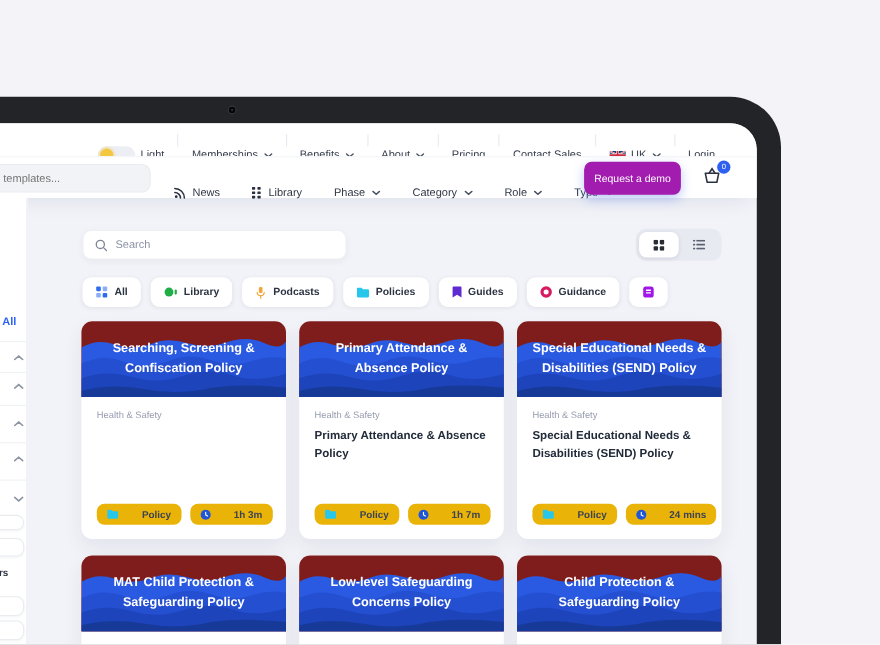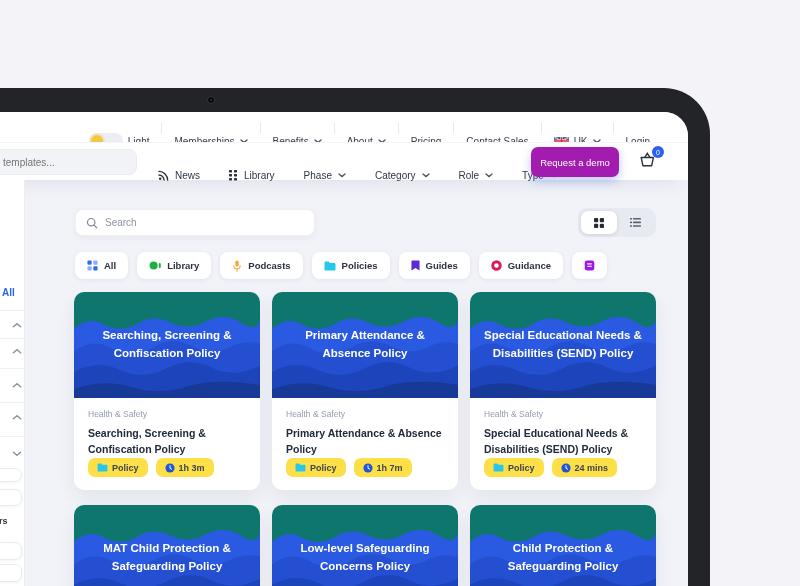--- a/index.html
+++ b/index.html
@@ -72,31 +72,31 @@
   .pill { height:27px; background:#fff; border-radius:8px; box-shadow:0 1px 4px rgba(25,35,80,.08);
             display:flex; align-items:center; gap:6px; padding:0 12px; cursor:pointer;
             font-size:9.5px; font-weight:bold; color:#2a3140; white-space:nowrap; }
   .pill .picon { display:flex; align-items:center; }
 
   
   .card { position:absolute; width:186px; background:#fff; border-radius:10px;
             box-shadow:0 8px 18px rgba(30,40,90,.07); cursor:pointer; }
   .card.c0 { left:154px; } .card.c1 { left:352px; } .card.c2 { left:550px; }
   .card.r0 { top:180px; height:198px; } .card.r1 { top:393px; height:198px; }
-  .banner { position:relative; width:186px; height:106px; border-radius:10px 10px 0 0; overflow:hidden; background:#0f766e; }
+  .banner { position:relative; width:186px; height:69px; border-radius:10px 10px 0 0; overflow:hidden; background:#7f1d1d; }
   .banner svg.waves { position:absolute; inset:0; width:100%; height:100%; }
   .banner-title { position:absolute; inset:0; display:flex; flex-direction:column; align-items:center;
             justify-content:center; color:#fff; font-weight:bold; font-size:11.5px; line-height:1.55;
             text-align:center; padding:0 8px; }
   .card-body { padding:11px 14px 0 14px; }
   .card-cat { font-size:8.5px; color:#959caf; margin-bottom:6px; }
   .card-title { font-size:10.5px; font-weight:bold; color:#222b3a; line-height:1.55; }
   .card-tags { position:absolute; left:14px; bottom:13px; display:flex; gap:8px; }
-  .tag { height:19px; background:#fde047; border-radius:7px; display:flex; align-items:center;
-            gap:4px; padding:0 9px; font-size:9px; font-weight:bold; color:#3c4354; }
+  .tag { height:19px; background:#eab308; border-radius:7px; display:flex; align-items:center;
+            gap:21px; padding:0 9px; font-size:9px; font-weight:bold; color:#3c4354; }
 
   svg { display:block; }
 </style>
 </head>
 <body>
 
 <div class="viewport">
   <div class="laptop">
     <div class="camera"></div>
 
@@ -356,21 +356,20 @@
             <path fill="#1d44bb" d="M0 74 Q22 62 46 72 T94 70 Q116 60 138 70 T186 68 V98 H0 Z"></path>
             <path fill="#173a99" d="M0 90 Q28 80 58 88 T118 86 Q148 80 186 86 V98 H0 Z"></path>
           </svg>
           <div class="banner-title">
             <span>Searching, Screening &amp;</span>
               <span>Confiscation Policy</span>
           </div>
         </div>
         <div class="card-body">
           <div class="card-cat">Health &amp; Safety</div>
-          <div class="card-title">Searching, Screening &amp; Confiscation Policy</div>
         </div>
         <div class="card-tags">
           <span class="tag">
             <svg width="11" height="9" viewBox="0 0 12 10">
                 <path fill="#27c7ec" d="M.5 1.6C.5 1 1 .5 1.6.5h3l1.3 1.4h4.5c.6 0 1.1.5 1.1 1.1v5.4c0 .6-.5 1.1-1.1 1.1H1.6C1 9.5.5 9 .5 8.4z"></path>
               </svg>
             <span>Policy</span>
           </span>
           <span class="tag">
             <svg width="10" height="10" viewBox="0 0 12 12">

